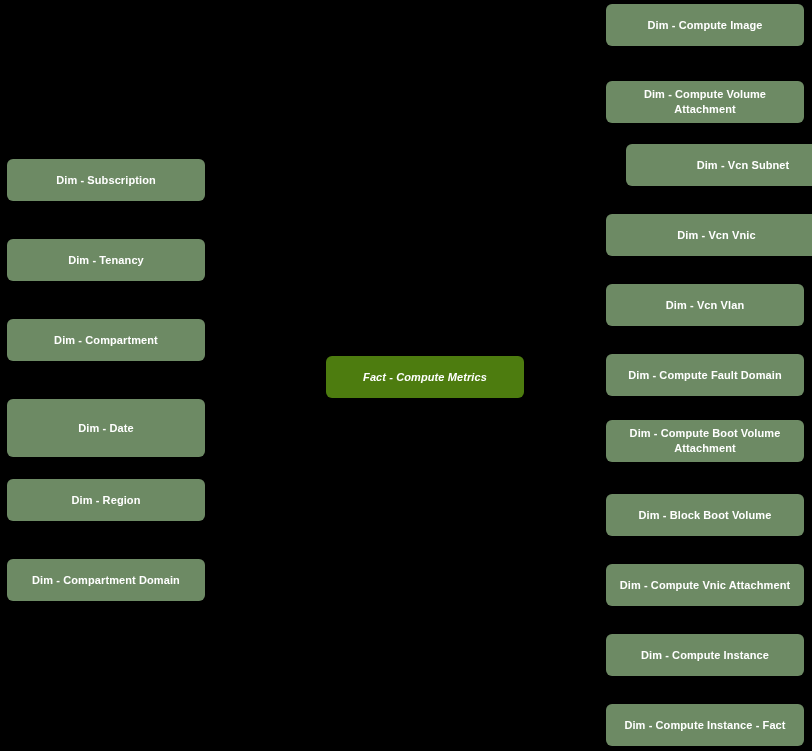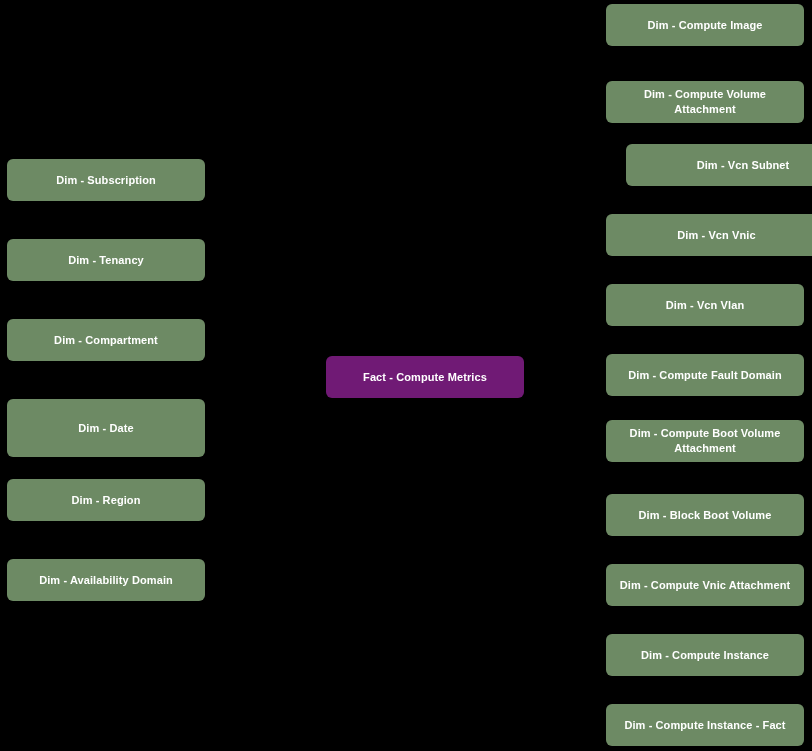--- a/index.html
+++ b/index.html
@@ -31,21 +31,22 @@
     font-weight: bold;
     line-height: 15px;
     letter-spacing: 0.1px;
     padding: 2px 8px;
     -webkit-font-smoothing: antialiased;
   }
   .node.dim {
     background: #6d8a64;
   }
   .node.fact {
-    background: #701a75;
+    background: #4d7c0f;
+    font-style: italic;
   }
   .node-label {
     display: block;
     width: 100%;
   }
 </style>
 </head>
 <body>
 
 <div id="canvas">
@@ -59,21 +60,21 @@
       <div class="node dim" style="left: 7px; top: 319px; width: 198px; height: 42px;">
         <span class="node-label">Dim - Compartment</span>
       </div>
       <div class="node dim" style="left: 7px; top: 399px; width: 198px; height: 58px;">
         <span class="node-label">Dim - Date</span>
       </div>
       <div class="node dim" style="left: 7px; top: 479px; width: 198px; height: 42px;">
         <span class="node-label">Dim - Region</span>
       </div>
       <div class="node dim" style="left: 7px; top: 559px; width: 198px; height: 42px;">
-        <span class="node-label">Dim - Availability Domain</span>
+        <span class="node-label">Dim - Compartment Domain</span>
       </div>
     </div>
   <div id="fact-layer">
       <div class="node fact" style="left: 326px; top: 356px; width: 198px; height: 42px;">
         <span class="node-label">Fact - Compute Metrics</span>
       </div>
     </div>
   <div id="right-column">
       <div class="node dim" style="left: 606px; top: 4px; width: 198px; height: 42px;">
         <span class="node-label">Dim - Compute Image</span>

